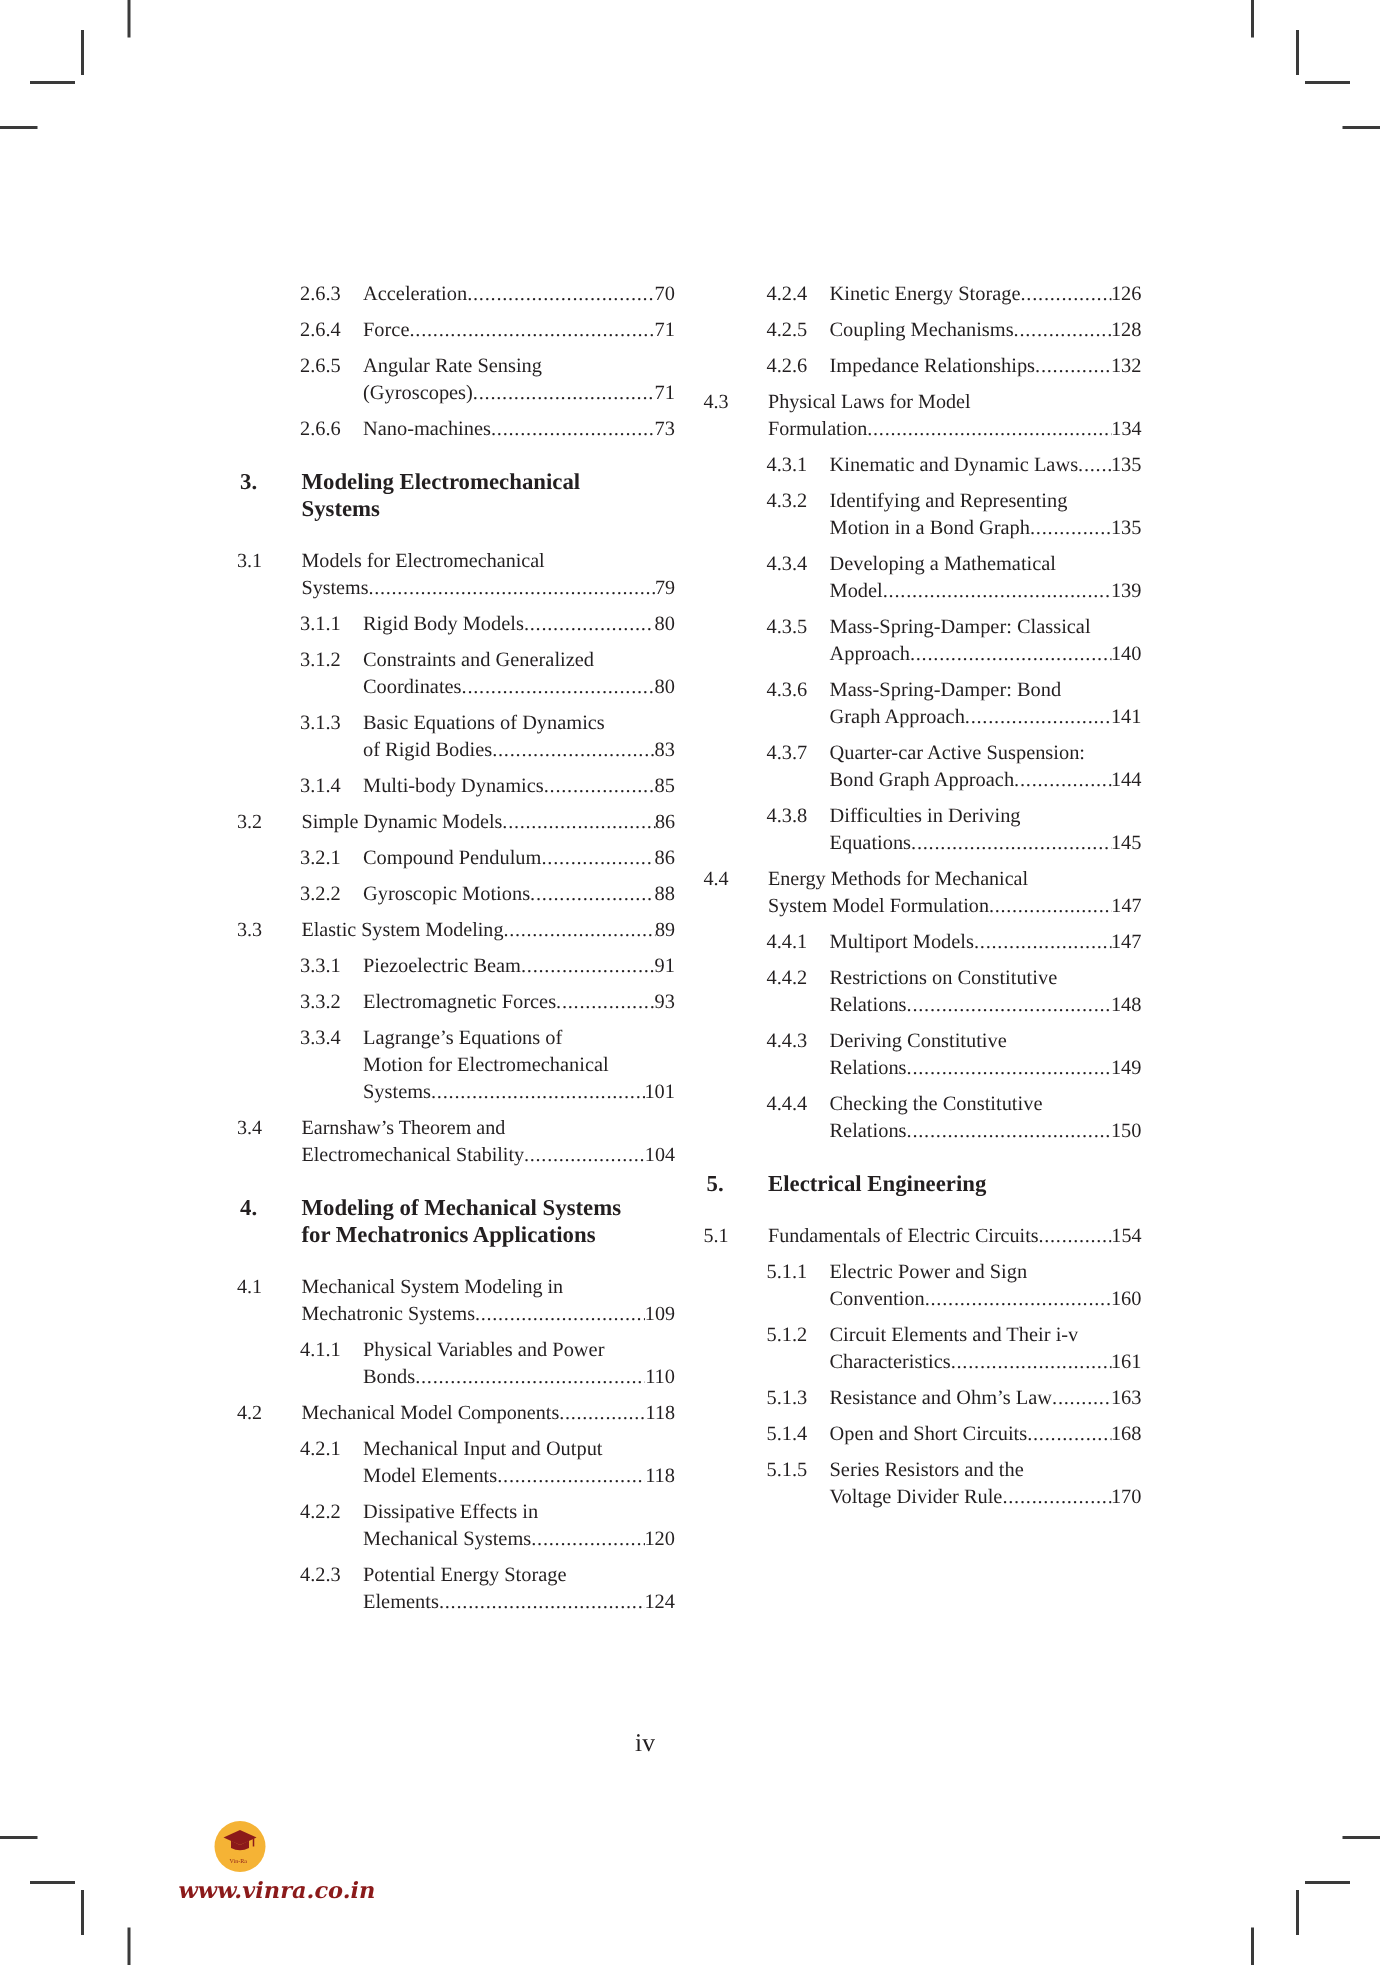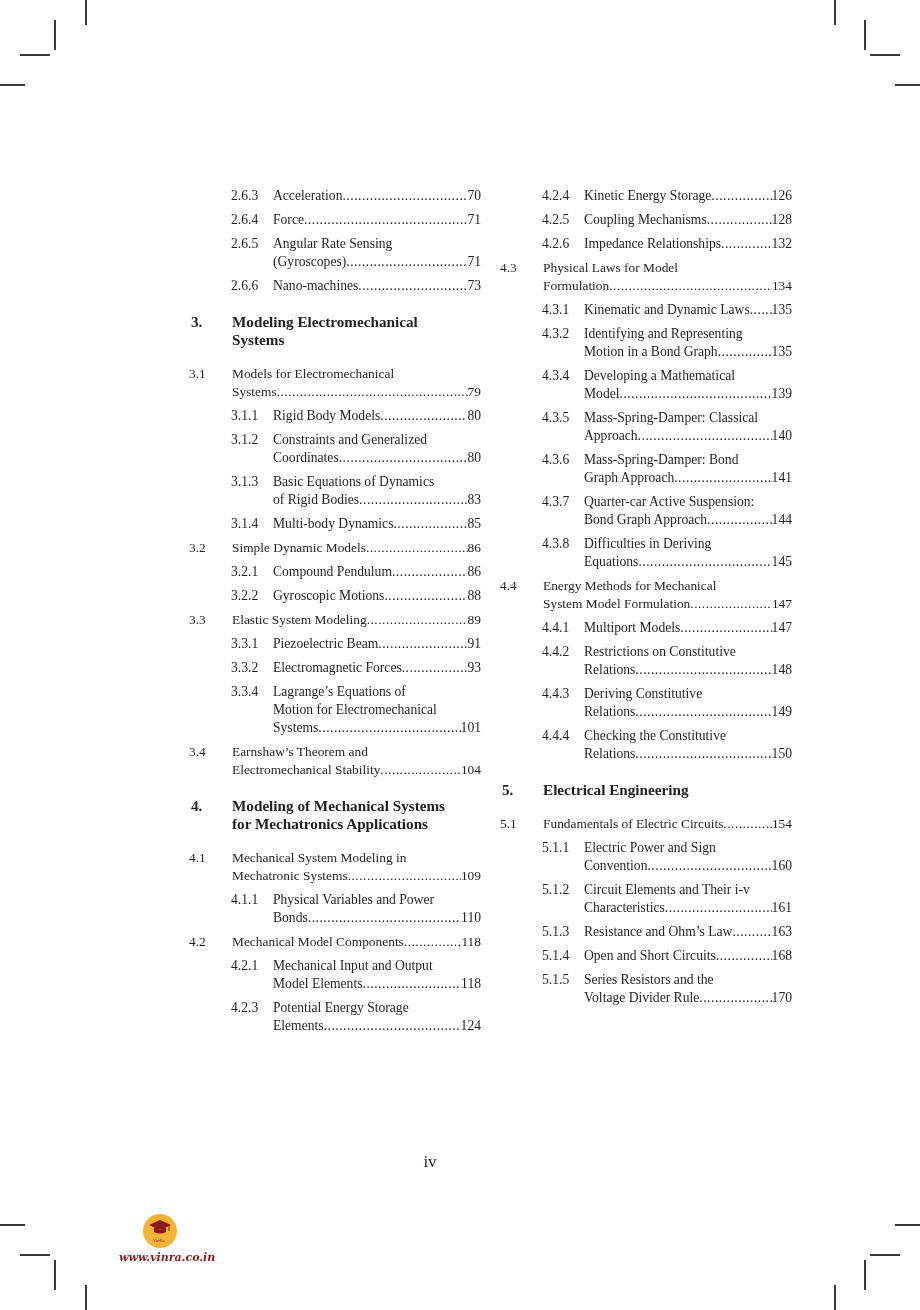--- a/index.html
+++ b/index.html
@@ -5,21 +5,21 @@
     html, body { margin: 0; padding: 0; }
     body {
       width: 920px; height: 1310px; position: relative; overflow: hidden;
       background: #ffffff; color: #231f20;
       font-family: "Liberation Serif", "DejaVu Serif", serif;
     }
     .crop { position: absolute; background: #3a3a3a; }
     .crop.v { width: 1.5px; }
     .crop.h { height: 1.5px; }
 
-    .col { position: absolute; top: 187px; width: 292px; margin-left: 31px; }
+    .col { position: absolute; top: 187px; width: 292px; }
     .col.left { left: 158px; }
     .col.right { left: 469px; }
 
     .entry { position: relative; font-size: 13.6px; line-height: 18px; }
     .entry .num { position: absolute; left: 0; top: 0; }
     .entry .title { display: block; }
 
     .sub { padding-left: 84px; margin-bottom: 6px; }
     .sub .num { left: 42px; }
 
@@ -33,21 +33,21 @@
     .line .txt { flex: 0 0 auto; }
     .line .dots { flex: 1 1 auto; overflow: hidden; white-space: nowrap; letter-spacing: 0.5px; }
     .line .dots::before { content: "......................................................................................................................................................"; }
     .line .page { flex: 0 0 auto; }
 
     .page-number { position: absolute; left: 0; width: 860px; text-align: center; top: 1152px; font-size: 17px; }
 
     .logo { position: absolute; left: 143px; top: 1214px; width: 34px; height: 34px; border-radius: 50%; background: #f5b335; }
     .logo svg { position: absolute; left: 5px; top: 4px; }
     .logo-sub { position: absolute; left: 10px; top: 24px; font-size: 4px; color: #8b1a1a; }
-    .site { position: absolute; left: 119px; top: 1251px; font-size: 11px; font-style: italic; font-weight: bold; color: #8b1a1a; font-family: "DejaVu Serif", serif; }
+    .site { position: absolute; left: 119px; top: 1251px; font-size: 15px; font-style: italic; font-weight: bold; color: #8b1a1a; font-family: "DejaVu Serif", serif; }
   </style>
 </head>
 <body>
 
 <div class="crop v" style="left:85px;top:0;height:25px;"></div>
 <div class="crop v" style="left:54px;top:20px;height:30px;"></div>
 <div class="crop h" style="left:20px;top:54px;width:30px;"></div>
 <div class="crop h" style="left:0;top:84px;width:25px;"></div>
 
 <div class="crop v" style="left:834px;top:0;height:25px;"></div>
@@ -318,20 +318,33 @@
     <div class="entry sub">
       <span class="num">4.2.1</span>
       <span class="title">
         <div class="line">
           <span class="txt">Mechanical Input and Output</span>
         </div>
         <div class="line">
           <span class="txt">Model Elements</span>
           <span class="dots"></span>
           <span class="page">118</span>
+        </div>
+      </span>
+    </div>
+    <div class="entry sub">
+      <span class="num">4.2.2</span>
+      <span class="title">
+        <div class="line">
+          <span class="txt">Dissipative Effects in</span>
+        </div>
+        <div class="line">
+          <span class="txt">Mechanical Systems</span>
+          <span class="dots"></span>
+          <span class="page">120</span>
         </div>
       </span>
     </div>
     <div class="entry sub">
       <span class="num">4.2.3</span>
       <span class="title">
         <div class="line">
           <span class="txt">Potential Energy Storage</span>
         </div>
         <div class="line">

